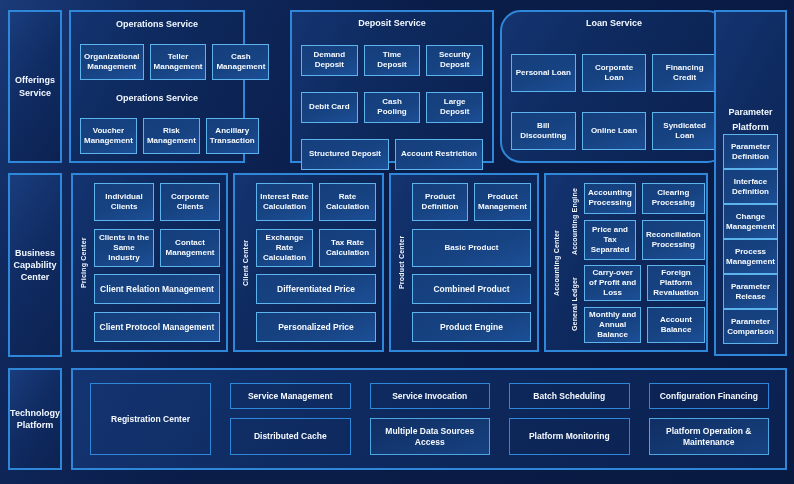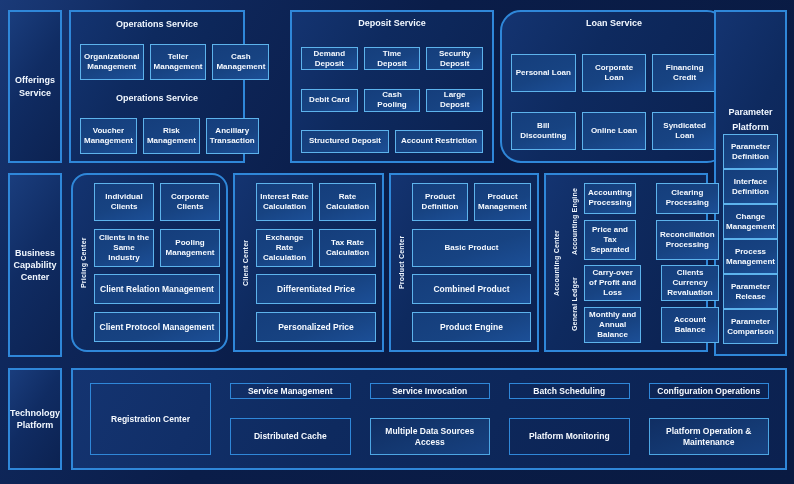--- a/index.html
+++ b/index.html
@@ -53,62 +53,62 @@
   .hrow { display: flex; gap: 6px; }
   .hrow .box { flex: 1; }
 
   
   .pos-offerings  { left: 8px;   top: 10px;  width: 54px;  height: 153px; }
   .pos-operations { left: 69px;  top: 10px;  width: 176px; height: 153px; }
   .pos-deposit    { left: 290px; top: 10px;  width: 204px; height: 153px; gap: 16px; }
   .pos-loan       { left: 500px; top: 10px;  width: 228px; height: 153px; border-radius: 21px; }
   .pos-parameter  { left: 714px; top: 10px;  width: 73px;  height: 346px; }
   .pos-business   { left: 8px;   top: 173px; width: 54px;  height: 184px; }
-  .pos-pricing    { left: 71px;  top: 173px; width: 157px; height: 179px; border-radius: 16px; }
+  .pos-pricing    { left: 71px;  top: 173px; width: 157px; height: 179px; }
   .pos-client     { left: 233px; top: 173px; width: 151px; height: 179px; }
   .pos-product    { left: 389px; top: 173px; width: 150px; height: 179px; }
   .pos-accounting { left: 544px; top: 173px; width: 164px; height: 179px; }
   .pos-techside   { left: 8px;   top: 368px; width: 54px;  height: 102px; }
   .pos-techpanel  { left: 71px;  top: 368px; width: 716px; height: 102px; }
 
   
   .ops { display: flex; flex-direction: column; justify-content: space-between; padding: 7px 9px; }
   .ops .hrow .box { height: 36px; }
 
   
   .dep { display: flex; flex-direction: column; justify-content: space-between; padding: 6px 9px 8px; }
-  .dep .hrow .box { height: 23px; }
+  .dep .hrow .box { height: 31px; }
 
   
   .loan { display: flex; flex-direction: column; justify-content: space-between; padding: 6px 9px 11px; }
   .loan .hrow .box { height: 38px; }
   .loan .ptitle { margin-bottom: 6px; }
 
   
   .param { display: flex; flex-direction: column; justify-content: flex-end; padding: 8px 7px 10px; }
   .param .ptitle { line-height: 1.6; }
   .param .box { height: 35px; font-size: 8px; }
 
   
   .mid { display: flex; padding: 8px 6px 8px 3px; gap: 3px; }
   .mid-content { flex: 1; display: flex; flex-direction: column; justify-content: space-between; }
   .mid-content .hrow .box { height: 38px; }
   .mid-content .box.wide { height: 30px; font-size: 8.5px; }
 
   
   .acc-groups { flex: 1; display: flex; flex-direction: column; justify-content: space-between; }
   .acc-group { display: flex; gap: 2px; height: 48.5%; }
-  .acc-grid { flex: 1; display: grid; grid-template-columns: 1fr 1fr; gap: 6px 20px; }
+  .acc-grid { flex: 1; display: grid; grid-template-columns: 1fr 1fr; gap: 6px 6px; }
   .acc-grid .box { height: auto; }
 
   
   .tech { display: flex; gap: 19px; padding: 13px 16px 13px 17px; align-items: stretch; }
   .tech .reg { flex: 0 0 121px; font-size: 8.5px; }
   .tech-col { flex: 1; display: flex; flex-direction: column; justify-content: space-between; }
-  .tech-col .top-box { height: 16px; }
+  .tech-col .top-box { height: 26px; }
   .tech-col .bottom-box { height: 37px; }
 </style>
 </head>
 <body>
 
 <div class="canvas">
 
   <div class="panel sidebar pos-offerings">
     <span>Offerings Service</span>
   </div>
@@ -178,21 +178,21 @@
 
   <div class="panel mid pos-pricing">
     <div class="vlabel">Pricing Center</div>
     <div class="mid-content">
       <div class="hrow">
         <div class="box">Individual Clients</div>
         <div class="box">Corporate Clients</div>
       </div>
       <div class="hrow">
         <div class="box">Clients in the Same Industry</div>
-        <div class="box">Pooling Management</div>
+        <div class="box">Contact Management</div>
       </div>
       <div class="box wide">Client Relation Management</div>
       <div class="box wide">Client Protocol Management</div>
     </div>
   </div>
 
   <div class="panel mid pos-client">
     <div class="vlabel">Client Center</div>
     <div class="mid-content">
       <div class="hrow">
@@ -232,21 +232,21 @@
           <div class="box">Accounting Processing</div>
           <div class="box">Clearing Processing</div>
           <div class="box">Price and Tax Separated</div>
           <div class="box">Reconciliation Processing</div>
         </div>
       </div>
       <div class="acc-group">
         <div class="vlabel">General Ledger</div>
         <div class="acc-grid">
           <div class="box">Carry-over of Profit and Loss</div>
-          <div class="box">Clients Currency Revaluation</div>
+          <div class="box">Foreign Platform Revaluation</div>
           <div class="box">Monthly and Annual Balance</div>
           <div class="box">Account Balance</div>
         </div>
       </div>
     </div>
   </div>
 
   <div class="panel tech pos-techpanel">
     <div class="box outline reg">Registration Center</div>
     <div class="tech-col">
@@ -255,18 +255,18 @@
     </div>
     <div class="tech-col">
       <div class="box outline top-box">Service Invocation</div>
       <div class="box fillsoft bottom-box">Multiple Data Sources Access</div>
     </div>
     <div class="tech-col">
       <div class="box outline top-box">Batch Scheduling</div>
       <div class="box outline bottom-box">Platform Monitoring</div>
     </div>
     <div class="tech-col">
-      <div class="box outline top-box">Configuration Operations</div>
+      <div class="box outline top-box">Configuration Financing</div>
       <div class="box fillsoft bottom-box">Platform Operation &amp; Maintenance</div>
     </div>
   </div>
 
 </div>
 
 </body></html>

